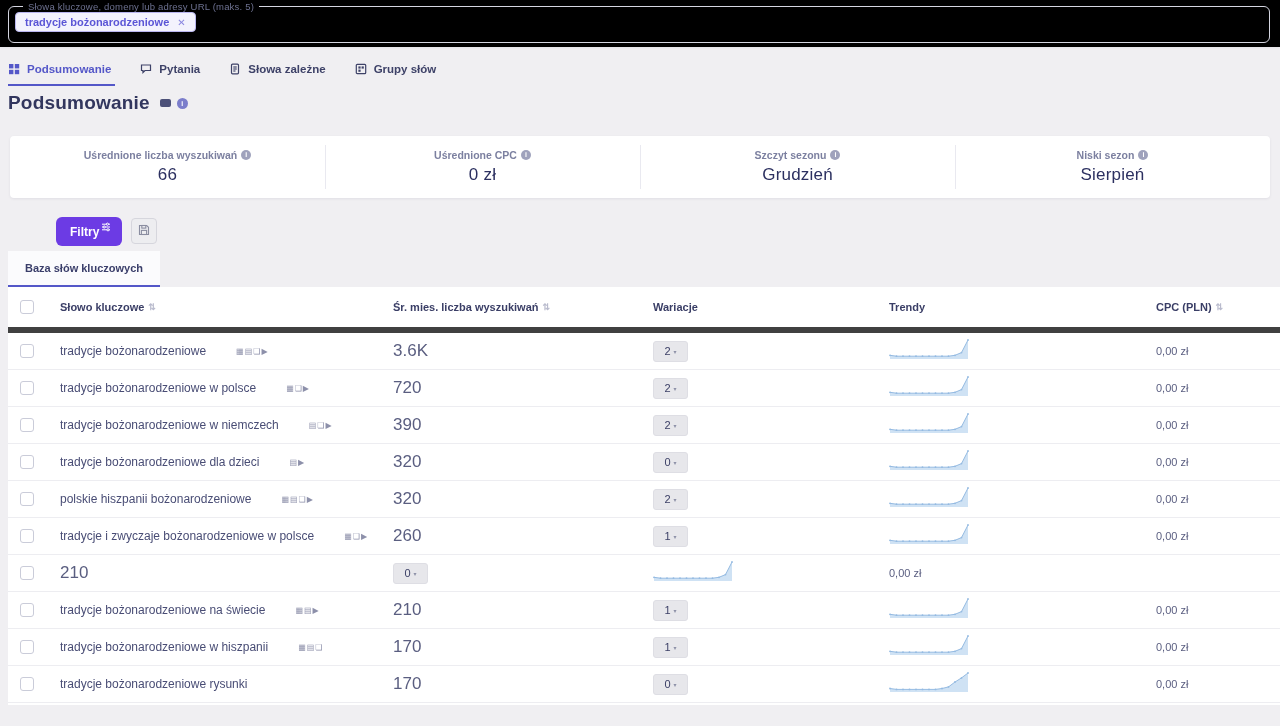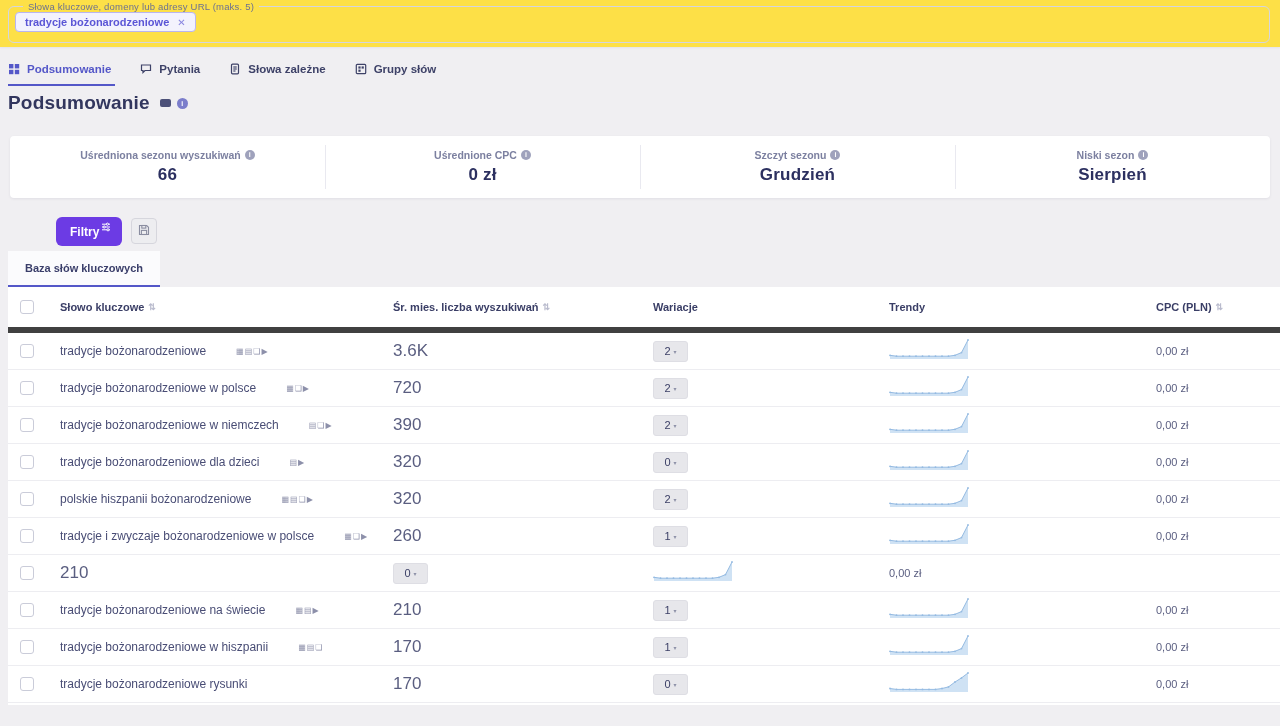--- a/index.html
+++ b/index.html
@@ -1,20 +1,20 @@
 <!DOCTYPE html>
 <html><head>
 <meta charset="utf-8">
 <style>
   * { box-sizing: border-box; margin: 0; padding: 0; }
   html,body { width:1280px; height:726px; overflow:hidden; }
   body { background:#f0eff2; font-family:"Liberation Sans", sans-serif; }
 
   
-  .topbar { background:#fde047; height:47px; box-shadow:0 1px 2px rgba(30,30,60,.06); position:relative; }
+  .topbar { background:#000000; height:47px; box-shadow:0 1px 2px rgba(30,30,60,.06); position:relative; }
   .kw-fieldset { position:absolute; left:8px; top:1px; width:1262px; height:42px;
     border:1px solid #d4d5e0; border-radius:6px; padding:0 0 0 6px; }
   .kw-fieldset legend { margin-left:8px; padding:0 5px; font-size:9.5px; color:#6d7190; letter-spacing:.2px; }
   .chip { display:inline-flex; align-items:center; gap:8px; background:#f3f2fd; border:1px solid #b9b5ef;
     border-radius:4px; padding:3px 9px; font-size:11px; color:#5b55d6; font-weight:700; margin-top:-2px; cursor:pointer; }
   .chip .x { font-size:10px; color:#8a86e0; font-weight:400; cursor:pointer; }
 
   
   .tabs { display:flex; gap:25px; margin:16px 0 0 8px; }
   .tab { display:flex; align-items:center; gap:7px; font-size:11.5px; font-weight:700; color:#3e4268;
@@ -27,21 +27,21 @@
   .info-dot { width:10px; height:10px; border-radius:50%; background:#9fa2bc; color:#fff; font-size:7px;
     line-height:10px; text-align:center; font-weight:700; display:inline-block; font-style:normal; }
   .info-dot.purple { background:#7b7dcb; width:11px; height:11px; line-height:11px; }
 
   
   .stats { margin:22px 10px 0 10px; height:62px; background:#fff; border-radius:4px;
     box-shadow:0 1px 3px rgba(20,20,50,.07); display:flex; }
   .stat { flex:1; display:flex; flex-direction:column; align-items:center; justify-content:center; gap:4px; position:relative; }
   .stat + .stat::before { content:""; position:absolute; left:0; top:9px; bottom:9px; width:1px; background:#e9e9f0; }
   .stat-label { font-size:10.5px; font-weight:600; color:#7c80a0; display:flex; align-items:center; gap:4px; }
-  .stat-value { font-size:17px; font-weight:700; color:#2c3060; letter-spacing:.2px; }
+  .stat-value { font-size:17px; font-weight:400; color:#2c3060; letter-spacing:.2px; }
 
   
   .toolbar { margin:19px 0 0 10px; display:flex; align-items:flex-start; gap:9px; height:29px;padding-left:46px; }
   .btn-filters { background:#6c3be4; color:#fff; border:none; border-radius:6px; height:29px;
     padding:0 11px 0 14px; font-size:12px; font-weight:700; display:flex; align-items:center; cursor:pointer; }
   .btn-filters .fic { margin:-8px 0 0 2px; }
   .btn-save { width:26px; height:26px; margin-top:1px; background:#ededf0; border:1px solid #d6d6dd;
     border-radius:4px; display:flex; align-items:center; justify-content:center; cursor:pointer; }
 
   
@@ -126,21 +126,21 @@
 
 <div class="page-title">
   <span>Podsumowanie</span>
   <span class="video-ic"></span>
   <i class="info-dot purple">i</i>
 </div>
 
 <div class="stats">
   <div class="stat">
     <span class="stat-label">
-        <span>Uśredniona sezonu wyszukiwań</span>
+        <span>Uśrednione liczba wyszukiwań</span>
         <i class="info-dot">i</i>
       </span>
     <span class="stat-value">66</span>
   </div>
   <div class="stat">
     <span class="stat-label">
         <span>Uśrednione CPC</span>
         <i class="info-dot">i</i>
       </span>
     <span class="stat-value">0 zł</span>

